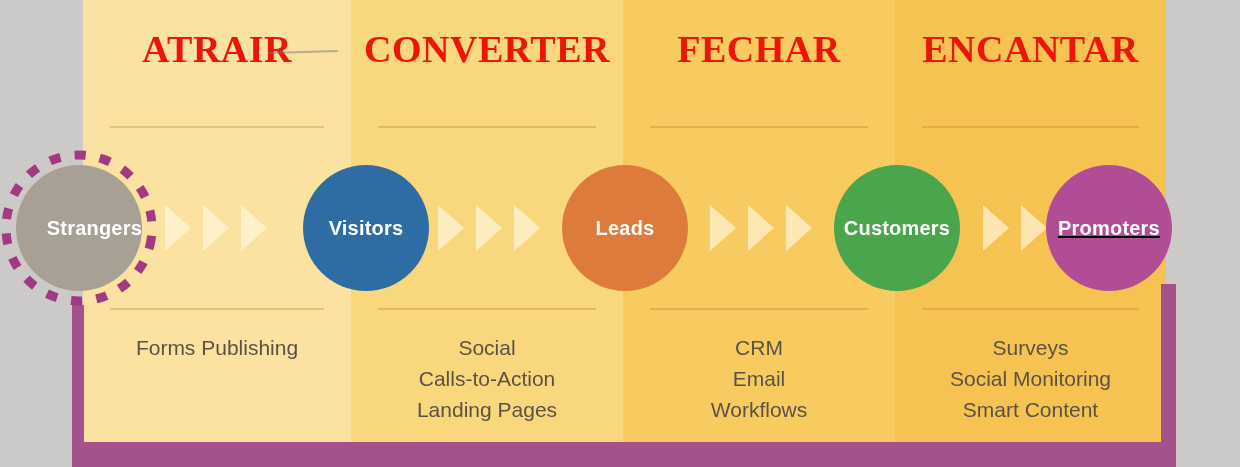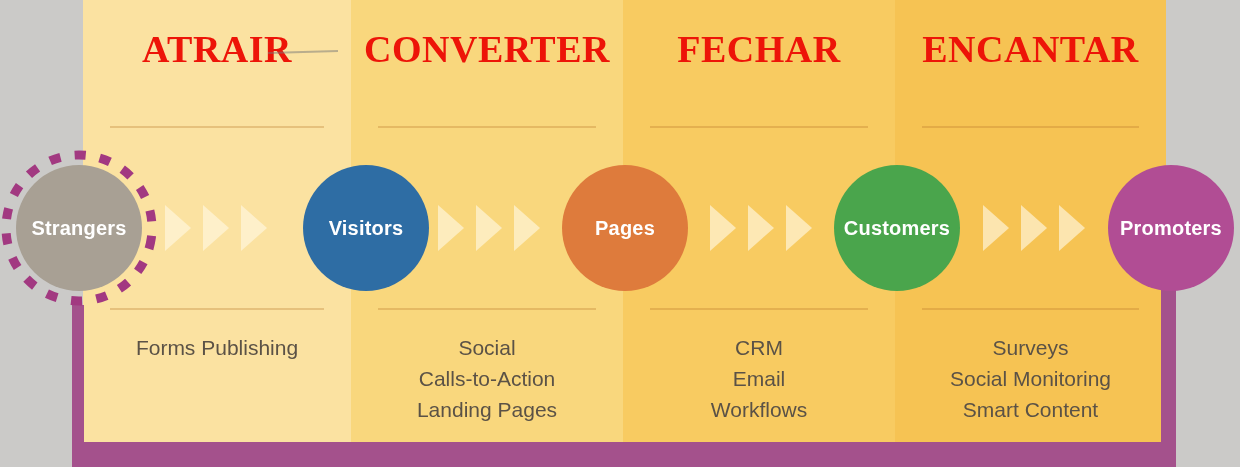--- a/index.html
+++ b/index.html
@@ -33,21 +33,21 @@
   
   .bar{position:absolute;}
   #bar-left{left:72px;top:305px;width:12px;height:162px;}
   #bar-bottom{left:72px;top:442px;width:1104px;height:25px;}
   #bar-right{left:1161px;top:284px;width:15px;height:183px;}
 
   
   .circle{position:absolute;top:165px;width:126px;height:126px;border-radius:50%;
     display:flex;align-items:center;justify-content:center;}
   .circle span{color:var(--circletext);font-weight:700;font-size:20px;letter-spacing:0.2px;}
-  .c0{left:16px;} .c1{left:303px;} .c2{left:562px;} .c3{left:834px;} .c4{left:1108px;}
+  .c0{left:16px;justify-content:flex-end;} .c1{left:303px;} .c2{left:562px;} .c3{left:834px;} .c4{left:1046px;text-decoration:underline;}
 
   #ring{position:absolute;left:-9px;top:140px;}
   #ring circle{fill:none;stroke-width:9;stroke-dasharray:11 14.3;}
 
   #artifact{position:absolute;left:268px;top:51px;width:70px;height:2px;
     background:rgba(120,120,120,0.5);transform:rotate(-1.5deg);}
 </style>
 </head>
 <body>
 
@@ -126,21 +126,21 @@
     <circle cx="88" cy="88" r="73" transform="rotate(8 88 88)" style="stroke: rgb(162, 57, 129);"></circle>
   </svg>
 
   <div class="circle c0" style="background: rgb(168, 160, 148);">
     <span>Strangers</span>
   </div>
   <div class="circle c1" style="background: rgb(46, 109, 164);">
     <span>Visitors</span>
   </div>
   <div class="circle c2" style="background: rgb(222, 123, 60);">
-    <span>Pages</span>
+    <span>Leads</span>
   </div>
   <div class="circle c3" style="background: rgb(74, 165, 76);">
     <span>Customers</span>
   </div>
   <div class="circle c4" style="background: rgb(177, 77, 148);">
     <span>Promoters</span>
   </div>
 
 </div>
 

